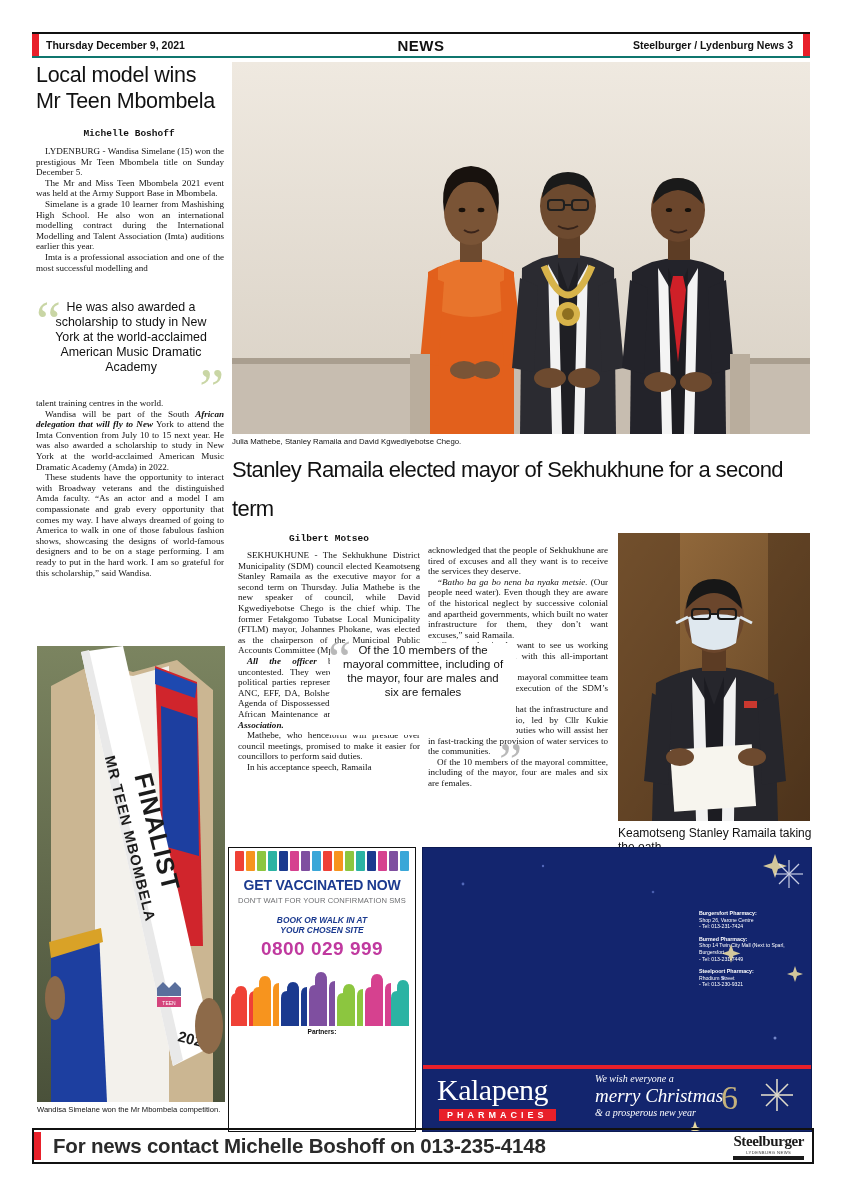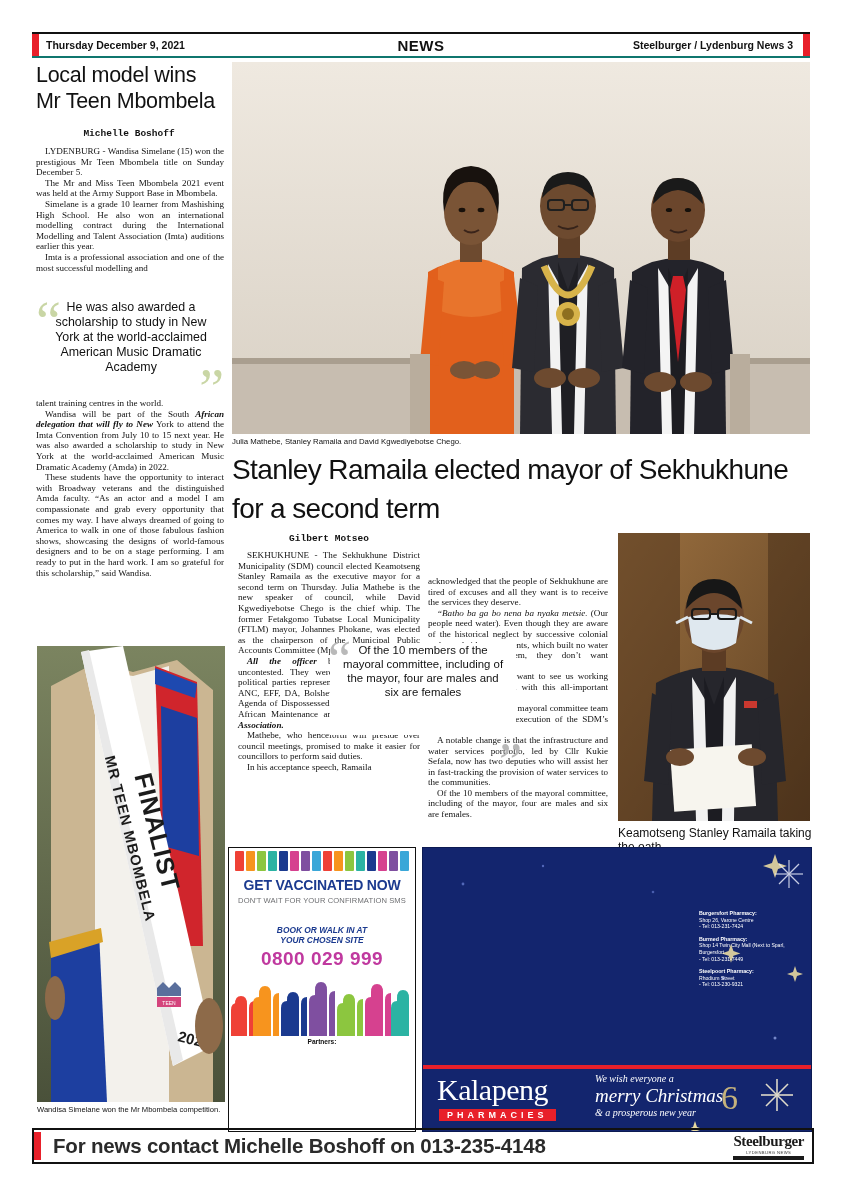--- a/index.html
+++ b/index.html
@@ -46,25 +46,25 @@
     overflow:hidden;background:#6b6f55;}
   .cap-left{position:absolute;left:37px;top:1105px;width:190px;
     font-family:"Liberation Sans",sans-serif;font-size:7.6px;line-height:9.4px;color:#111;}
   
   .main-photo{position:absolute;left:232px;top:62px;width:578px;height:372px;
     overflow:hidden;background:#cfcfcf;}
   .cap-main{position:absolute;left:232px;top:437px;width:578px;
     font-family:"Liberation Sans",sans-serif;font-size:7.8px;color:#111;}
   
   .mayor-head{position:absolute;left:232px;top:450px;width:578px;
-    font-family:"Liberation Sans",sans-serif;font-size:28px;line-height:39px;
+    font-family:"Liberation Sans",sans-serif;font-size:22px;line-height:39px;
     color:#111;letter-spacing:-.6px;}
   .mayor-byline{position:absolute;left:236px;top:533px;width:186px;}
   .mcol1{position:absolute;left:238px;top:550px;width:182px;}
-  .mcol2{position:absolute;left:428px;top:576px;width:180px;}
+  .mcol2{position:absolute;left:428px;top:545px;width:180px;}
   .mayor-pq{position:absolute;left:330px;top:643px;width:186px;height:92px;z-index:5;
     background:#fff;}
   .mayor-pq .pq-text{font-size:11.4px;line-height:14px;}
   .mq-open{position:absolute;left:-2px;top:0px;font-family:"Liberation Serif",serif;
     font-size:52px;line-height:34px;color:#b9b9b9;}
   .mq-close{position:absolute;right:-6px;bottom:-44px;font-family:"Liberation Serif",serif;
     font-size:52px;line-height:34px;color:#b9b9b9;}
   
   .mayor-photo{position:absolute;left:618px;top:533px;width:192px;height:288px;
     overflow:hidden;background:#7a5b3a;}
@@ -99,21 +99,21 @@
   .vax-own{position:absolute;left:22px;top:4px;width:66px;text-align:center;
     font-family:"Liberation Sans",sans-serif;font-weight:bold;font-size:6px;color:#3aa7d8;}
   .vax-word{position:absolute;left:14px;bottom:3px;width:82px;text-align:center;
     font-family:"Liberation Sans",sans-serif;font-weight:bold;font-size:9px;
     color:#7f4fa0;letter-spacing:1.6px;}
   .vax-h1{text-align:center;font-family:"Liberation Sans",sans-serif;font-weight:bold;
     font-size:14px;color:#1b3a8f;margin-top:4px;letter-spacing:-.2px;}
   .vax-h2{text-align:center;font-family:"Liberation Sans",sans-serif;font-size:7.6px;
     color:#6d6e71;margin-top:3px;letter-spacing:.1px;}
   .vax-h3{text-align:center;font-family:"Liberation Sans",sans-serif;font-weight:bold;
-    font-style:italic;font-size:8.4px;color:#1b3a8f;margin-top:20px;line-height:10px;}
+    font-style:italic;font-size:8.4px;color:#1b3a8f;margin-top:10px;line-height:10px;}
   .vax-num{text-align:center;font-family:"Liberation Sans",sans-serif;font-weight:bold;
     font-size:19px;color:#c0399f;margin-top:3px;letter-spacing:.5px;}
   .vax-hands{height:62px;margin-top:4px;position:relative;}
   .vax-partners{text-align:center;font-family:"Liberation Sans",sans-serif;font-size:6.4px;
     line-height:8px;color:#111;padding:2px 6px 0 6px;}
   .vax-partners b{font-size:6.6px;}
   
   .ph-top{padding:10px 0 0 14px;}
   .ph-visit{font-family:"Liberation Sans",sans-serif;font-weight:bold;font-size:14.5px;
     color:#fff;letter-spacing:-.2px;}

